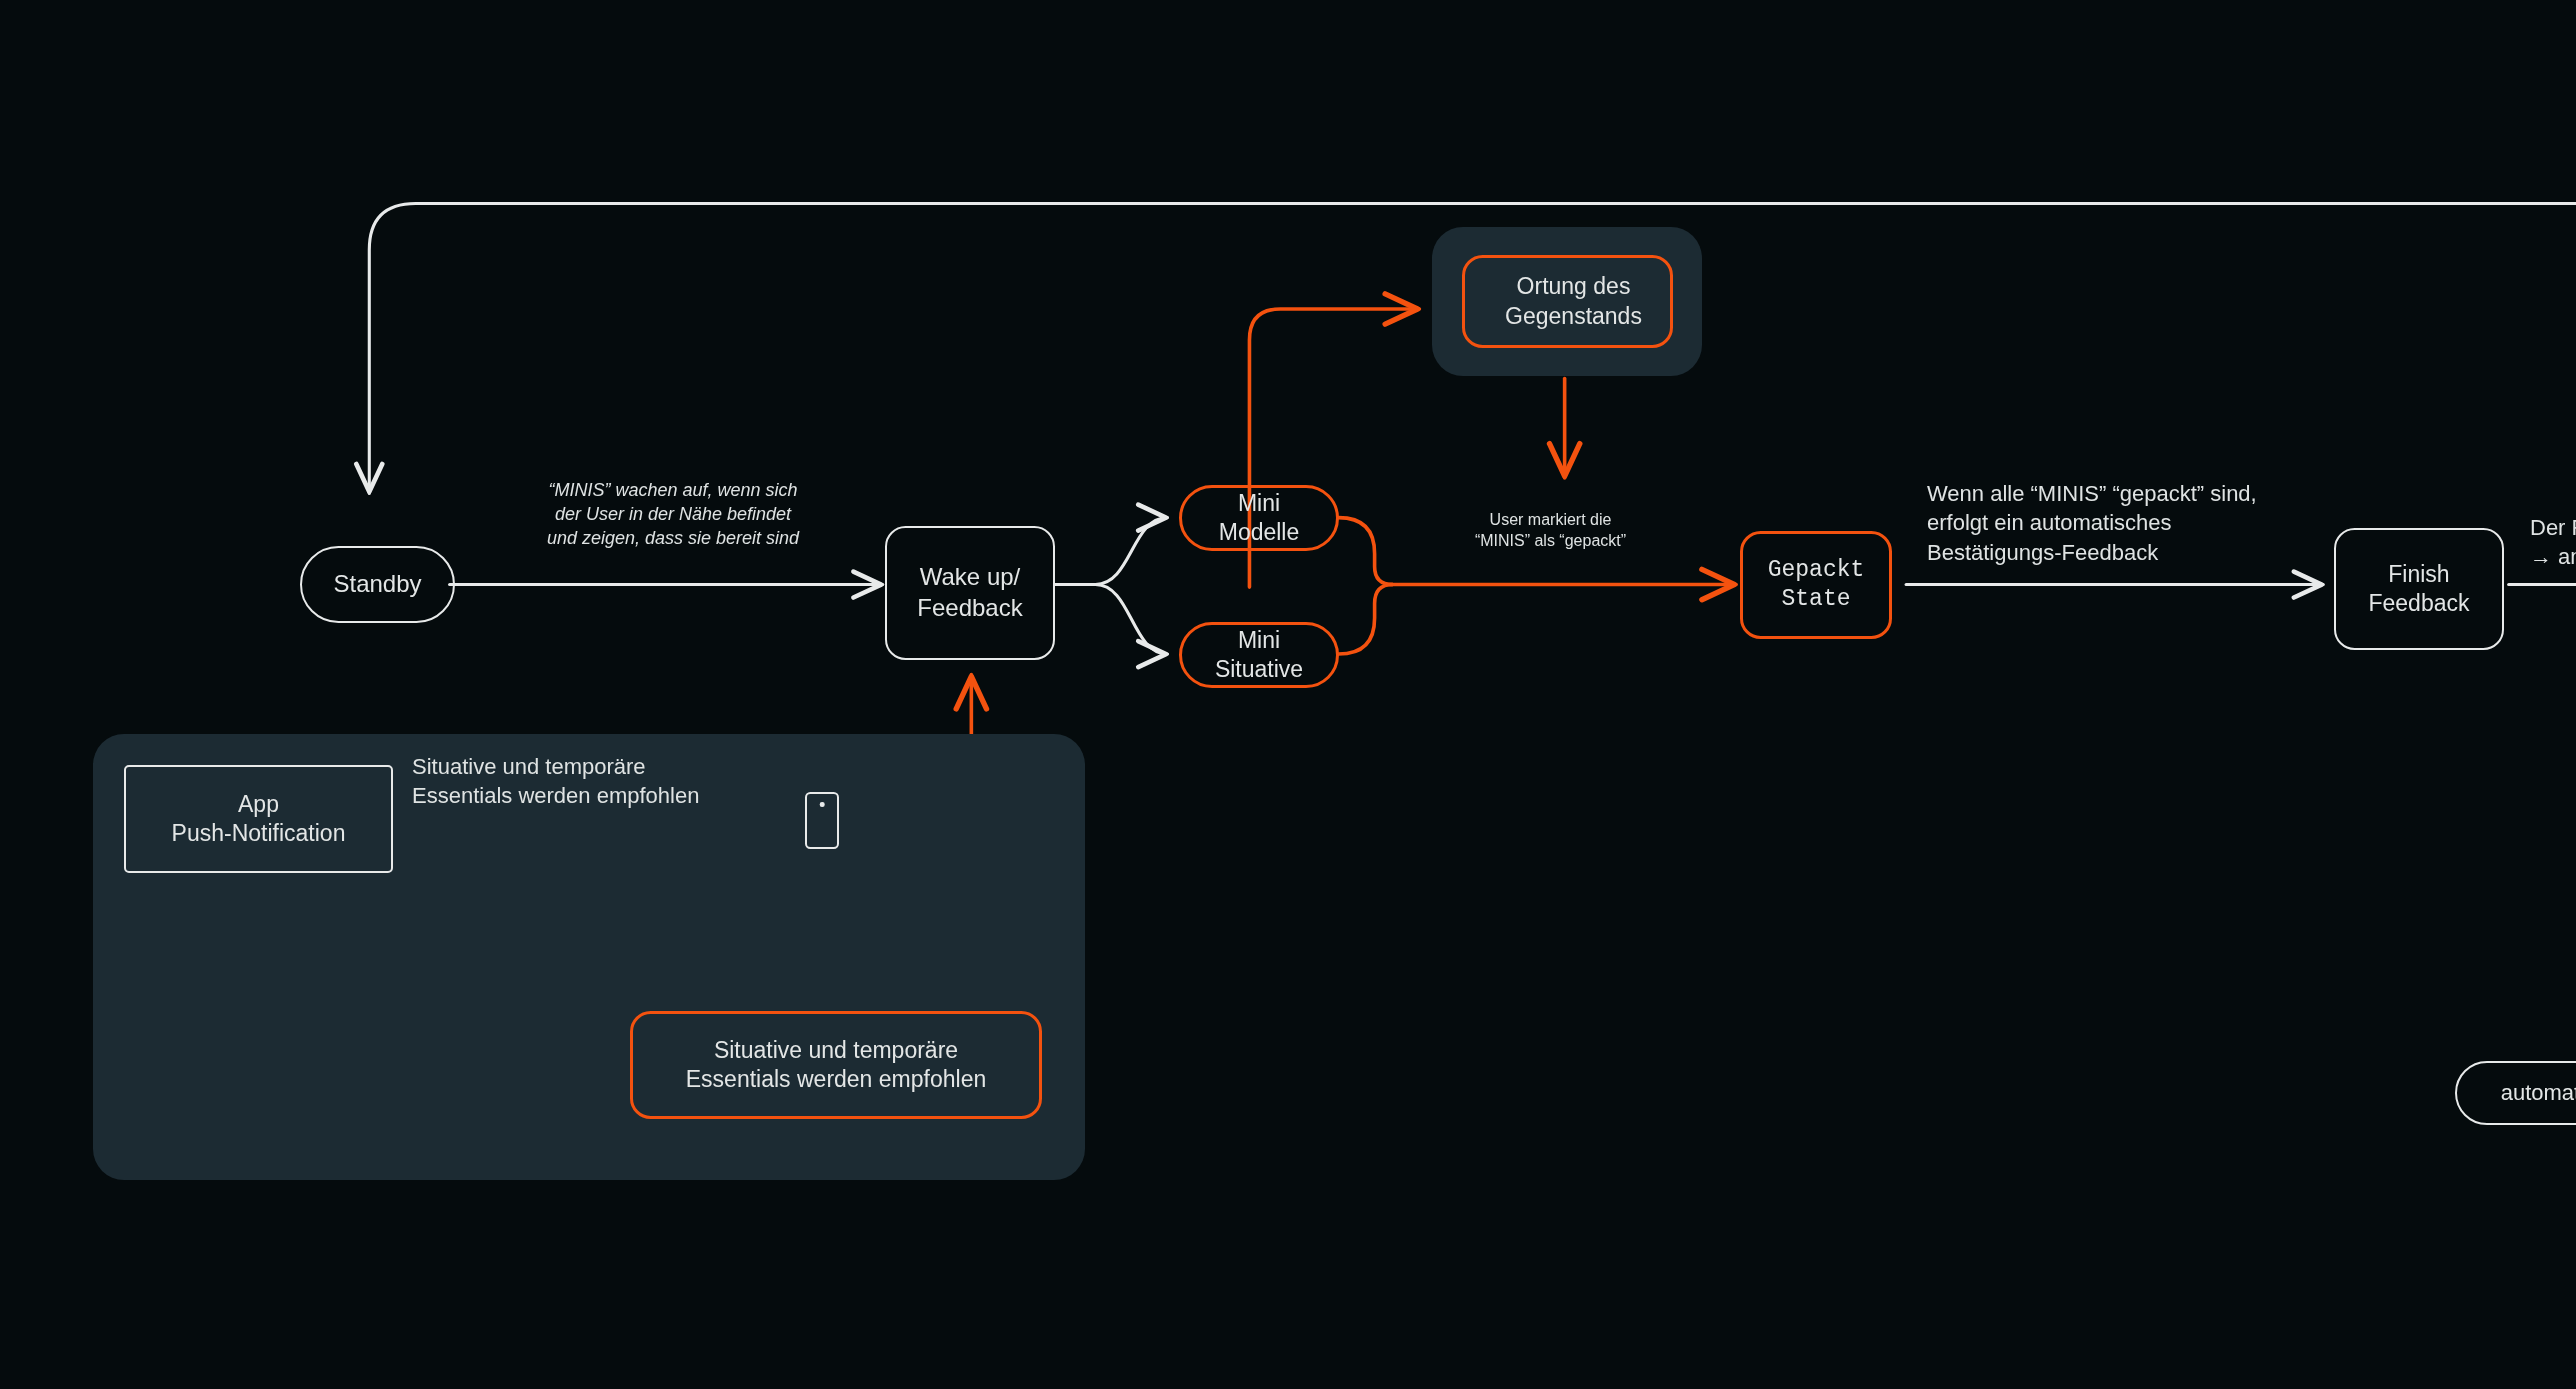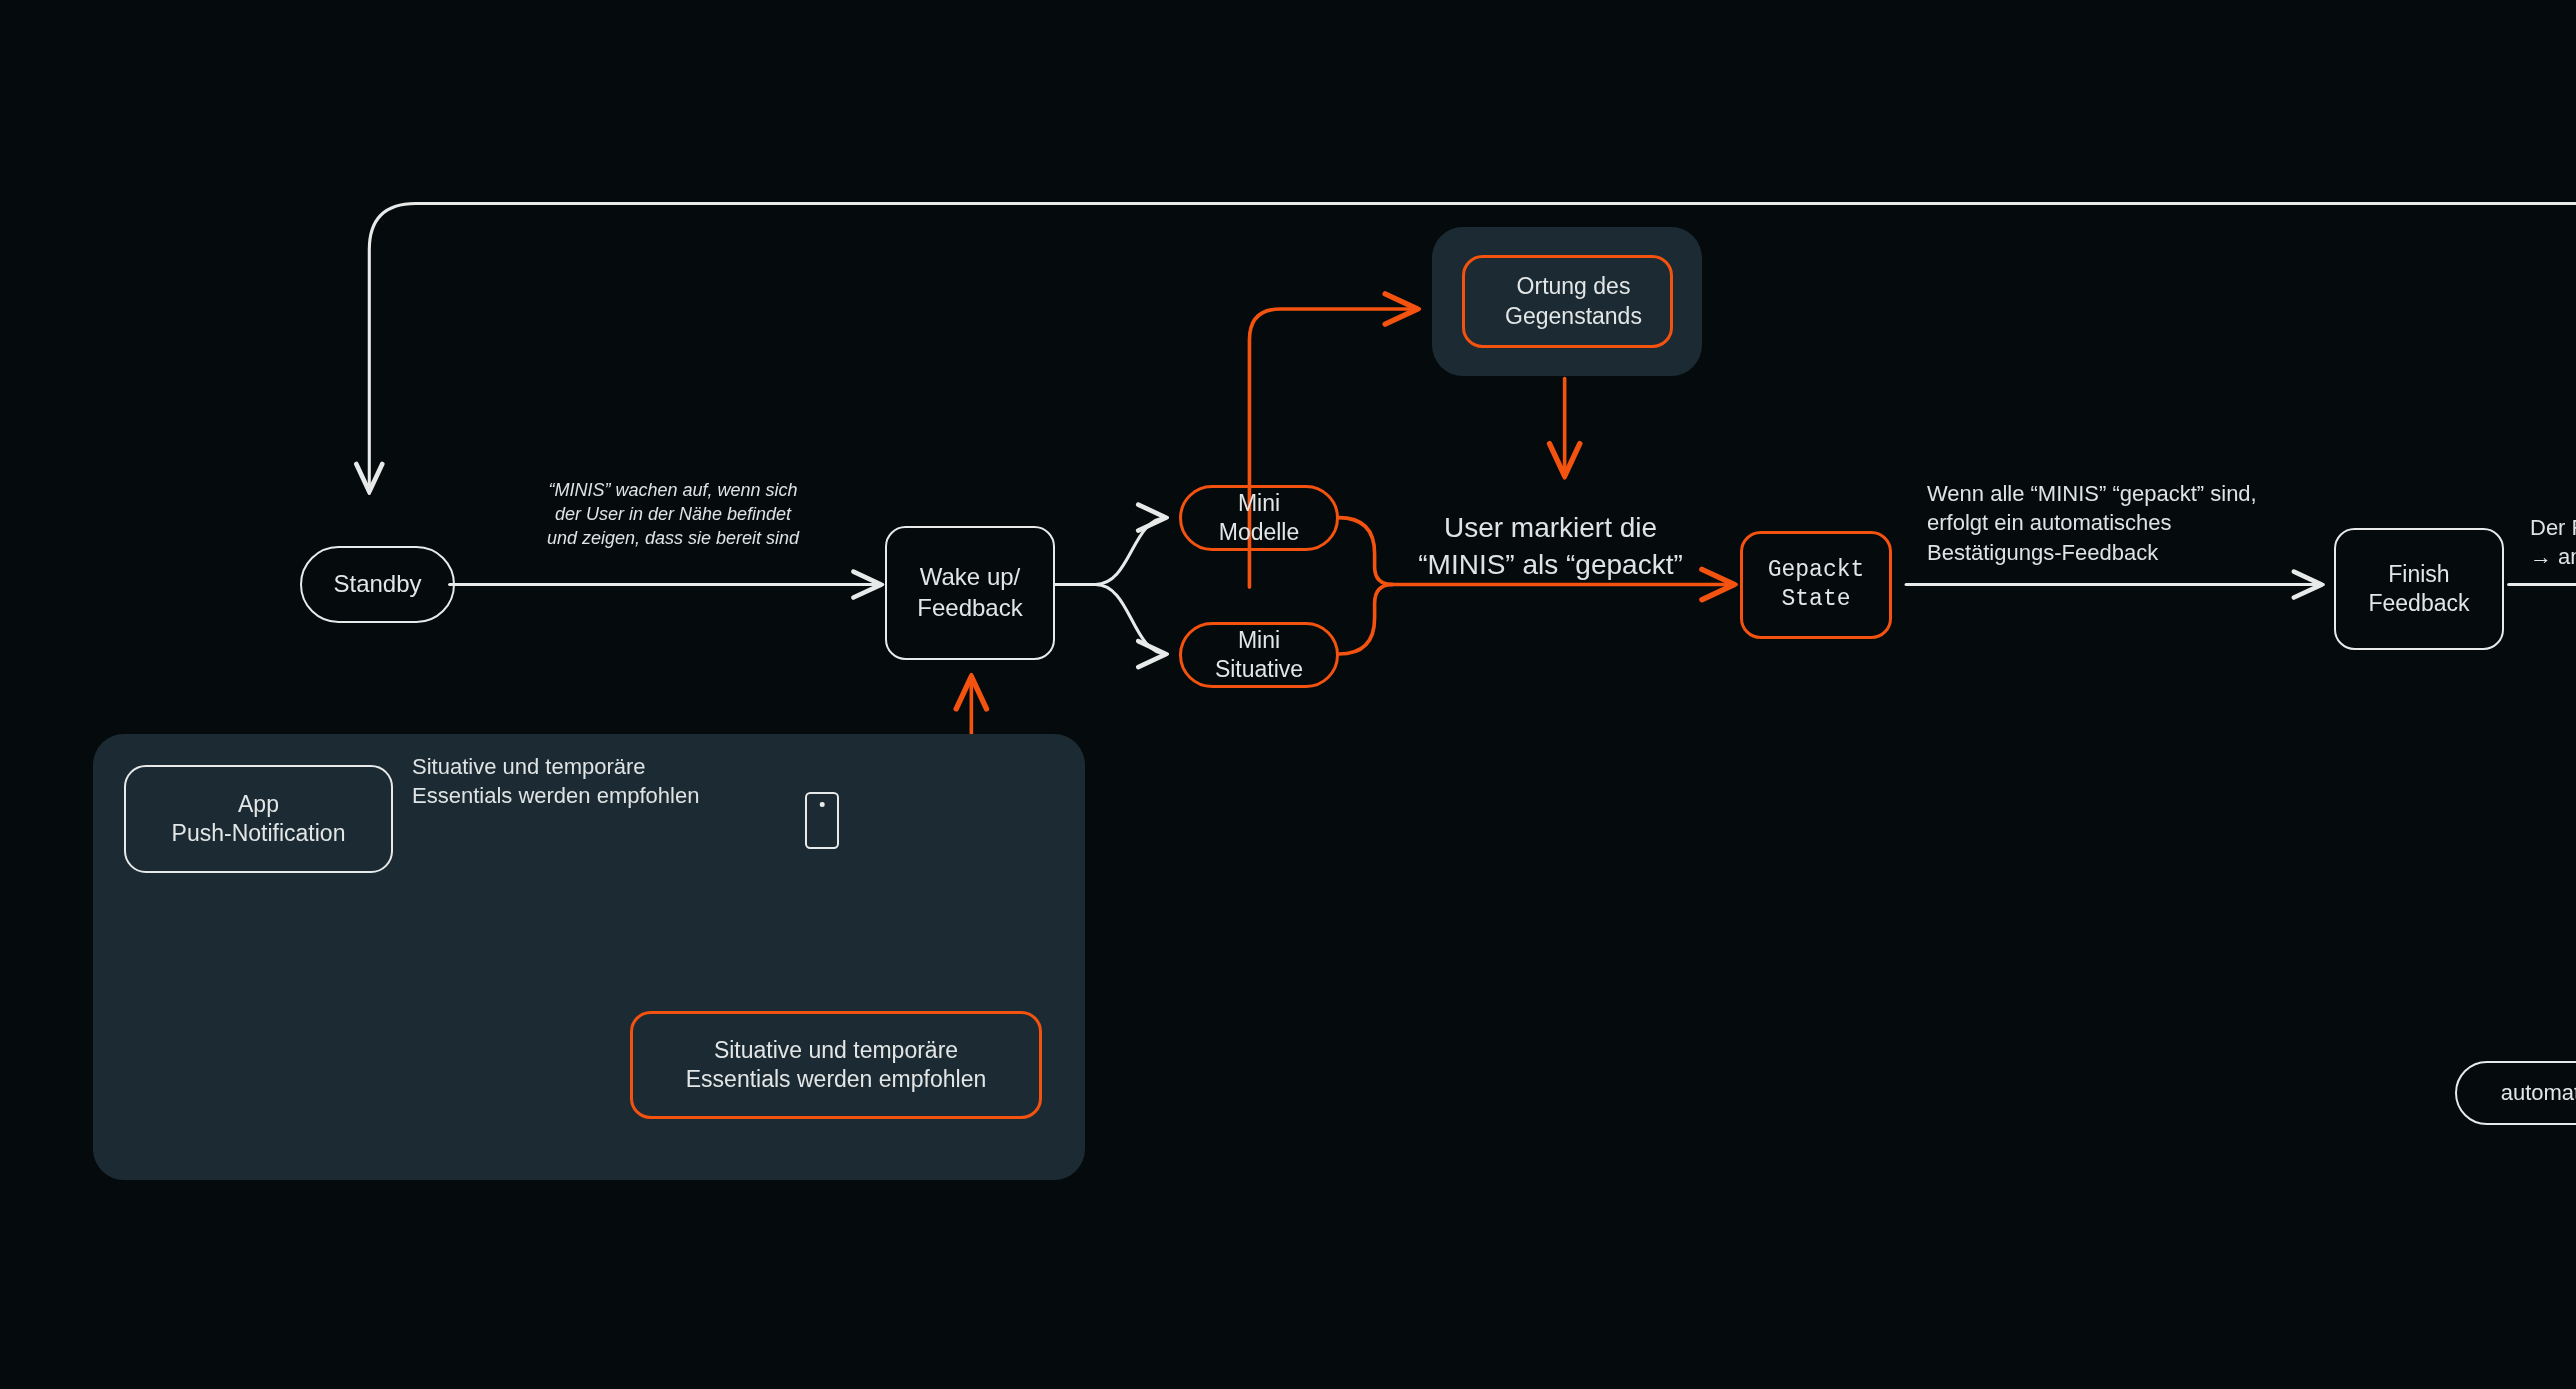--- a/index.html
+++ b/index.html
@@ -167,39 +167,39 @@
   <div class="node orange" style="left:1740px; top:531px; width:152px; height:108px; border-radius:20.6px; font-size:23px;font-family:Liberation Mono, monospace;">
     <span>Gepackt
 State</span>
   </div>
 
   <div class="node white" style="left:2334px; top:528px; width:170px; height:122px; border-radius:20.6px; font-size:23px;">
     <span>Finish
 Feedback</span>
   </div>
 
-  <div class="node white" style="left:124px; top:765px; width:269px; height:108px; border-radius:22px; font-size:23px;">
+  <div class="node white" style="left:124px; top:765px; width:269px; height:108px; border-radius:5px; font-size:23px;">
     <span>App
 Push-Notification</span>
   </div>
 
   <div class="node orange" style="left:630px; top:1011px; width:412px; height:108px; border-radius:20.6px; font-size:23px;">
     <span>Situative und temporäre
 Essentials werden empfohlen</span>
   </div>
 
   <div class="phone" style="left:805px; top:792px; width:34px; height:57px;">
     <div class="phone-dot"></div>
   </div>
 
   <div class="label" style="left:477px; top:479px; width:392px; font-size:18px; text-align:center;font-style:italic;">“MINIS” wachen auf, wenn sich
 der User in der Nähe befindet
 und zeigen, dass sie bereit sind</div>
 
-  <div class="label" style="left:1396px; top:509px; width:309px; font-size:28px; text-align:center;">User markiert die
+  <div class="label" style="left:1396px; top:509px; width:309px; font-size:16px; text-align:center;">User markiert die
 “MINIS” als “gepackt”</div>
 
   <div class="label" style="left:1927px; top:479px; width:428px; font-size:22px; text-align:left;">Wenn alle “MINIS” “gepackt” sind,
 erfolgt ein automatisches
 Bestätigungs-Feedback</div>
 
   <div class="label" style="left:2530px; top:513px; width:453px; font-size:22px; text-align:left;">Der Reset fungiert als Feedback
 → analoges Feedback-Reset</div>
 
   <div class="label" style="left:412px; top:752px; width:407px; font-size:22px; text-align:left;">Situative und temporäre

